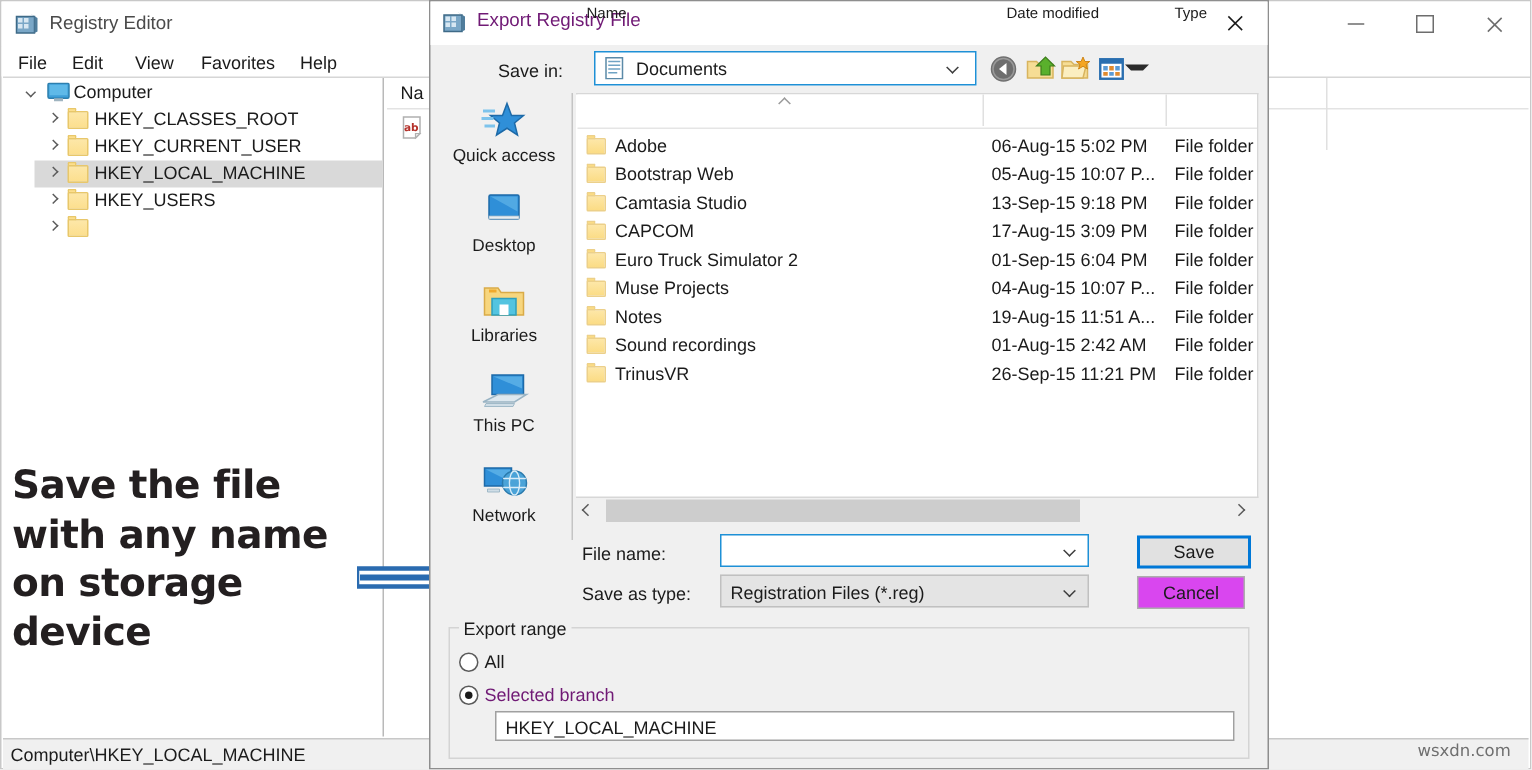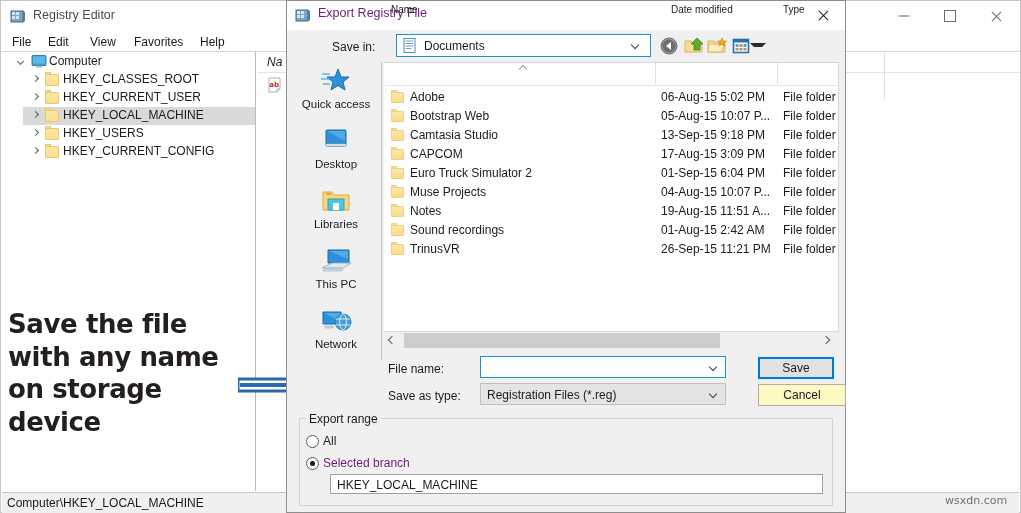--- a/index.html
+++ b/index.html
@@ -49,21 +49,21 @@
   .folder .f-back{position:absolute;left:0;top:0;width:14px;height:12px;
      background:linear-gradient(180deg,#fde7a8 0%,#fcdf8e 100%);
      border:1px solid #e8c76a;border-radius:1px;box-sizing:border-box;}
   .folder .f-tab{position:absolute;left:0;top:-2px;width:6px;height:3px;
      background:#fcdf8e;border:1px solid #e8c76a;border-bottom:none;border-radius:1px 1px 0 0;box-sizing:border-box;}
   .tnode.sel{background:#d9d9d9;}
   #pc-icon{position:absolute;left:22px;top:2px;width:16px;height:13px;}
   #reg-right{left:256px;top:51px;width:762px;height:439px;background:#ffffff;}
   #rr-header{left:257px;top:51px;width:761px;height:20px;background:#ffffff;
              border-bottom:1px solid #e3e3e3;}
-  #rr-col-name{left:266px;top:54px;font-size:12px;color:#1b1b1b;font-style:italic;}
+  #rr-col-name{left:266px;top:54px;font-size:12px;color:#1b1b1b;}
   #rr-coldiv{left:883px;top:51px;width:1px;height:48px;background:#e0e0e0;}
   #rr-ab-icon{left:266px;top:76px;width:16px;height:16px;}
   #reg-status{left:1px;top:491px;width:1017px;height:21px;background:#f0f0f0;
               border-top:1px solid #c8c8c8;box-sizing:border-box;}
   #reg-status-text{left:6px;top:495px;font-size:12px;color:#1b1b1b;}
 
   
   #annot{left:8px;top:308px;width:230px;font-family:"DejaVu Sans",sans-serif;
          font-weight:bold;font-size:26px;line-height:1.25;color:#231f20;letter-spacing:-0.4px;}
   #annot-arrow{left:238px;top:362px;width:146px;height:46px;}
@@ -153,21 +153,21 @@
      font-family:"Liberation Sans",sans-serif;font-size:12px;color:#1b1b1b;background:transparent;}
   #fn-chev{left:710px;top:364px;width:9px;height:6px;}
   #st-label{left:388px;top:389px;font-size:12px;color:#1b1b1b;}
   #st-combo{left:480px;top:383px;width:246px;height:22px;background:#e4e4e4;
             border:1px solid #c0c0c0;box-sizing:border-box;}
   #st-text{left:487px;top:388px;font-size:12px;color:#1b1b1b;}
   #st-chev{left:710px;top:391px;width:9px;height:6px;}
 
   #btn-save{left:758px;top:357px;width:76px;height:22px;background:#e1e1e1;
             border:2px solid #0078d7;box-sizing:border-box;}
-  #btn-cancel{left:758px;top:384px;width:88px;height:22px;background:#fef9c3;
+  #btn-cancel{left:758px;top:384px;width:72px;height:22px;background:#d946ef;
               border:1px solid #adadad;box-sizing:border-box;}
   .btn-lbl{position:absolute;left:0;right:0;top:50%;transform:translateY(-50%);
            text-align:center;font-size:12px;color:#1b1b1b;}
 
   
   #grp-export{left:299px;top:418px;width:534px;height:88px;
               border:1px solid #d4d4d4;box-sizing:border-box;}
   #grp-legend{left:306px;top:412px;background:#f0f0f0;padding:0 3px;font-size:12px;color:#1b1b1b;}
   .radio{position:absolute;width:13px;height:13px;border:1px solid #5a5a5a;
          border-radius:50%;background:#ffffff;box-sizing:border-box;}
@@ -274,21 +274,20 @@
         <span class="f-back"></span>
       </span>
     <span class="lbl">HKEY_USERS</span>
   </div>
   <div class="abs tnode" style="left:22px;top:142px;width:232px;">
     <span class="chev"></span>
     <span class="folder">
         <span class="f-tab"></span>
         <span class="f-back"></span>
       </span>
-    <span class="lbl">HKEY_CURRENT_CONFIG</span>
   </div>
 
   <div class="abs" id="reg-right"></div>
   <div class="abs" id="rr-header"></div>
   <div class="abs" id="rr-col-name">Na</div>
   <div class="abs" id="rr-coldiv"></div>
   <div class="abs" id="rr-ab-icon">
     <svg width="16" height="16" viewBox="0 0 16 16">
       <path d="M2 1 H13 V12 L10 15 H2 Z" fill="#ffffff" stroke="#b0b0b0" stroke-width="1"></path>
       <path d="M13 12 L10 12 L10 15 Z" fill="#eaeaea" stroke="#b0b0b0" stroke-width="0.8"></path>

